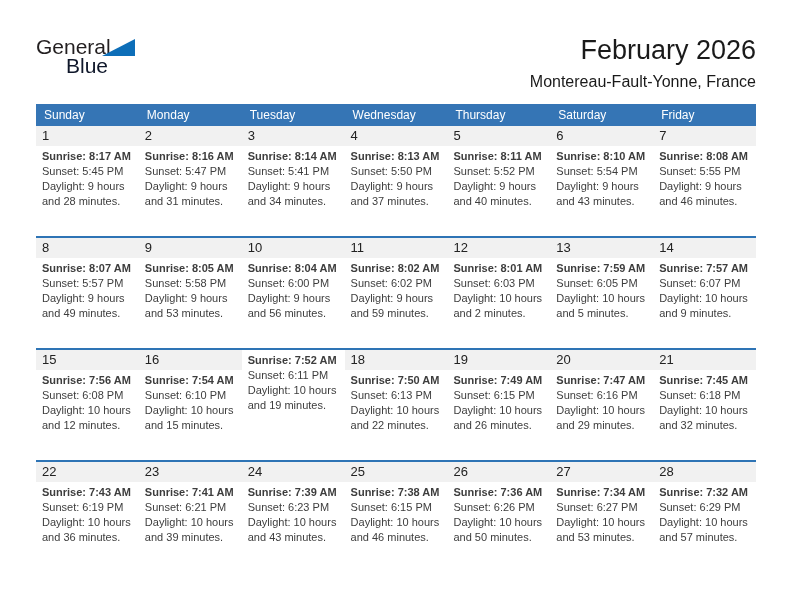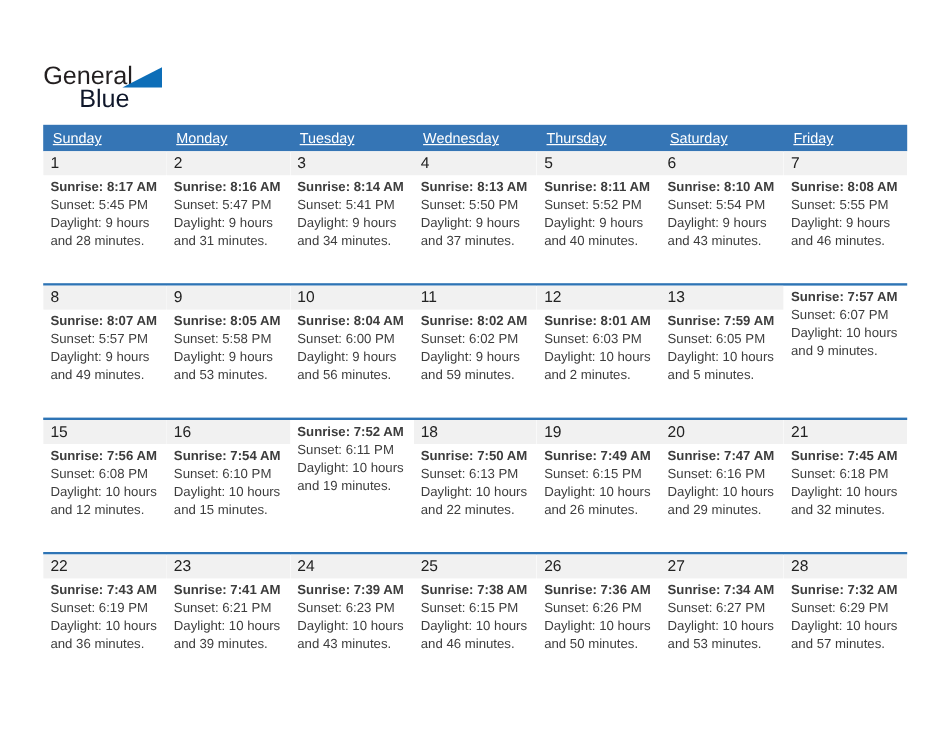--- a/index.html
+++ b/index.html
@@ -7,21 +7,21 @@
   .page {
     position: relative;
     width: 792px;
     height: 612px;
     background: #ffffff;
     font-family: "Liberation Sans", sans-serif;
     overflow: hidden;
   }
 
   
-  .logo { position: absolute; left: 36px; top: 52px; width: 120px; height: 48px; text-align: right; }
+  .logo { position: absolute; left: 36px; top: 35px; width: 120px; height: 48px; text-align: right; }
   .logo-general {
     position: absolute; left: 0; top: 0;
     font-size: 21px; color: #231f20; letter-spacing: 0px;
   }
   .logo-triangle {
     position: absolute; left: 66px; top: 4px;
     width: 0; height: 0;
     border-left: 33px solid transparent;
     border-bottom: 17px solid #0d6eb8;
   }
@@ -35,21 +35,21 @@
   .page-title { font-size: 27px; color: #1a1a1a; line-height: 32px; }
   .page-subtitle { font-size: 16px; color: #1a1a1a; line-height: 24px; margin-top: 4px; }
 
   
   .calendar { position: absolute; left: 36px; top: 104px; width: 720px; }
   .weekday-header {
     display: flex; height: 22px; background: #3575b5;
   }
   .weekday-cell {
     flex: 1; color: #ffffff; font-size: 12px; line-height: 22px;
-    padding-left: 8px; overflow: hidden; white-space: nowrap; text-decoration: underline;
+    padding-left: 8px; overflow: hidden; white-space: nowrap;
   }
   .week-row {
     display: flex; height: 110px;
   }
   .week-row + .week-row { border-top: 2px solid #2e74b5; height: 112px; }
   .day-cell { flex: 1; overflow: hidden; }
   .day-num {
     height: 20px; background: #f1f1f1; font-size: 13px; color: #222222;
     line-height: 20px; padding-left: 6px;
   }
@@ -63,20 +63,24 @@
 <body>
 
 <div class="page">
 
   <div class="logo">
     <span class="logo-general">General</span>
     <span class="logo-triangle"></span>
     <span class="logo-blue">Blue</span>
   </div>
 
+  <div class="title-block">
+    <div class="page-title">February 2026</div>
+    <div class="page-subtitle">Montereau-Fault-Yonne, France</div>
+  </div>
 
   <div class="calendar">
     <div class="weekday-header" id="weekday-header">
         <div class="weekday-cell">Sunday</div>
         <div class="weekday-cell">Monday</div>
         <div class="weekday-cell">Tuesday</div>
         <div class="weekday-cell">Wednesday</div>
         <div class="weekday-cell">Thursday</div>
         <div class="weekday-cell">Saturday</div>
         <div class="weekday-cell">Friday</div>
@@ -170,20 +174,21 @@
             <div class="day-line">and 2 minutes.</div>
           </div>
           <div class="day-cell">
             <div class="day-num">13</div>
             <div class="day-line first">Sunrise: 7:59 AM</div>
             <div class="day-line">Sunset: 6:05 PM</div>
             <div class="day-line">Daylight: 10 hours</div>
             <div class="day-line">and 5 minutes.</div>
           </div>
           <div class="day-cell">
+            <div class="day-num">14</div>
             <div class="day-line first">Sunrise: 7:57 AM</div>
             <div class="day-line">Sunset: 6:07 PM</div>
             <div class="day-line">Daylight: 10 hours</div>
             <div class="day-line">and 9 minutes.</div>
           </div>
         </div>
         <div class="week-row">
           <div class="day-cell">
             <div class="day-num">15</div>
             <div class="day-line first">Sunrise: 7:56 AM</div>

